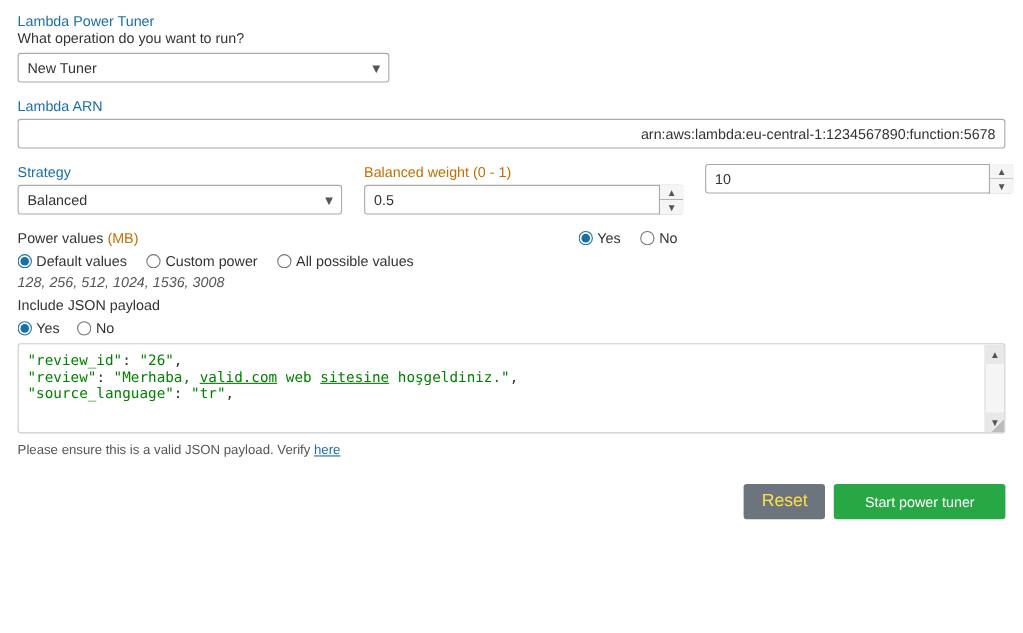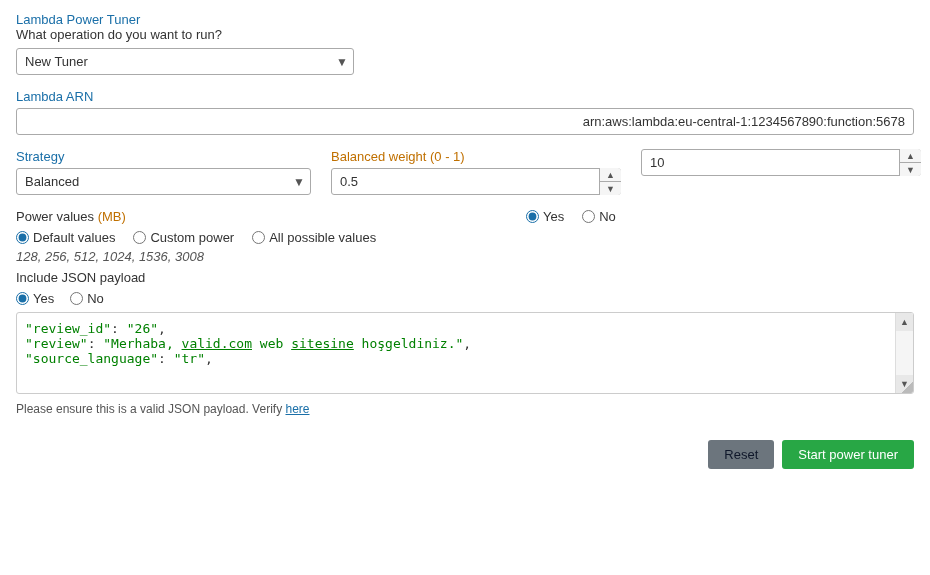--- a/index.html
+++ b/index.html
@@ -247,33 +247,33 @@
     }
     .bottom-buttons {
       display: flex;
       justify-content: flex-end;
       gap: 8px;
       margin-top: 16px;
       padding-top: 8px;
     }
     .btn-reset {
       background: #6c757d;
-      color: #0f172a;
+      color: #fde047;
       border: none;
       border-radius: 3px;
       padding: 7px 16px;
-      font-size: 13px;
+      font-size: 16px;
       cursor: pointer;
     }
     .btn-start {
       background: #28a745;
       color: #fff;
       border: none;
       border-radius: 3px;
-      padding: 7px 16px;
+      padding: 7px 28px;
       font-size: 13px;
       cursor: pointer;
     }
   </style>
 </head>
 <body>
 
 
 
 <span class="app-title">Lambda Power Tuner</span>

